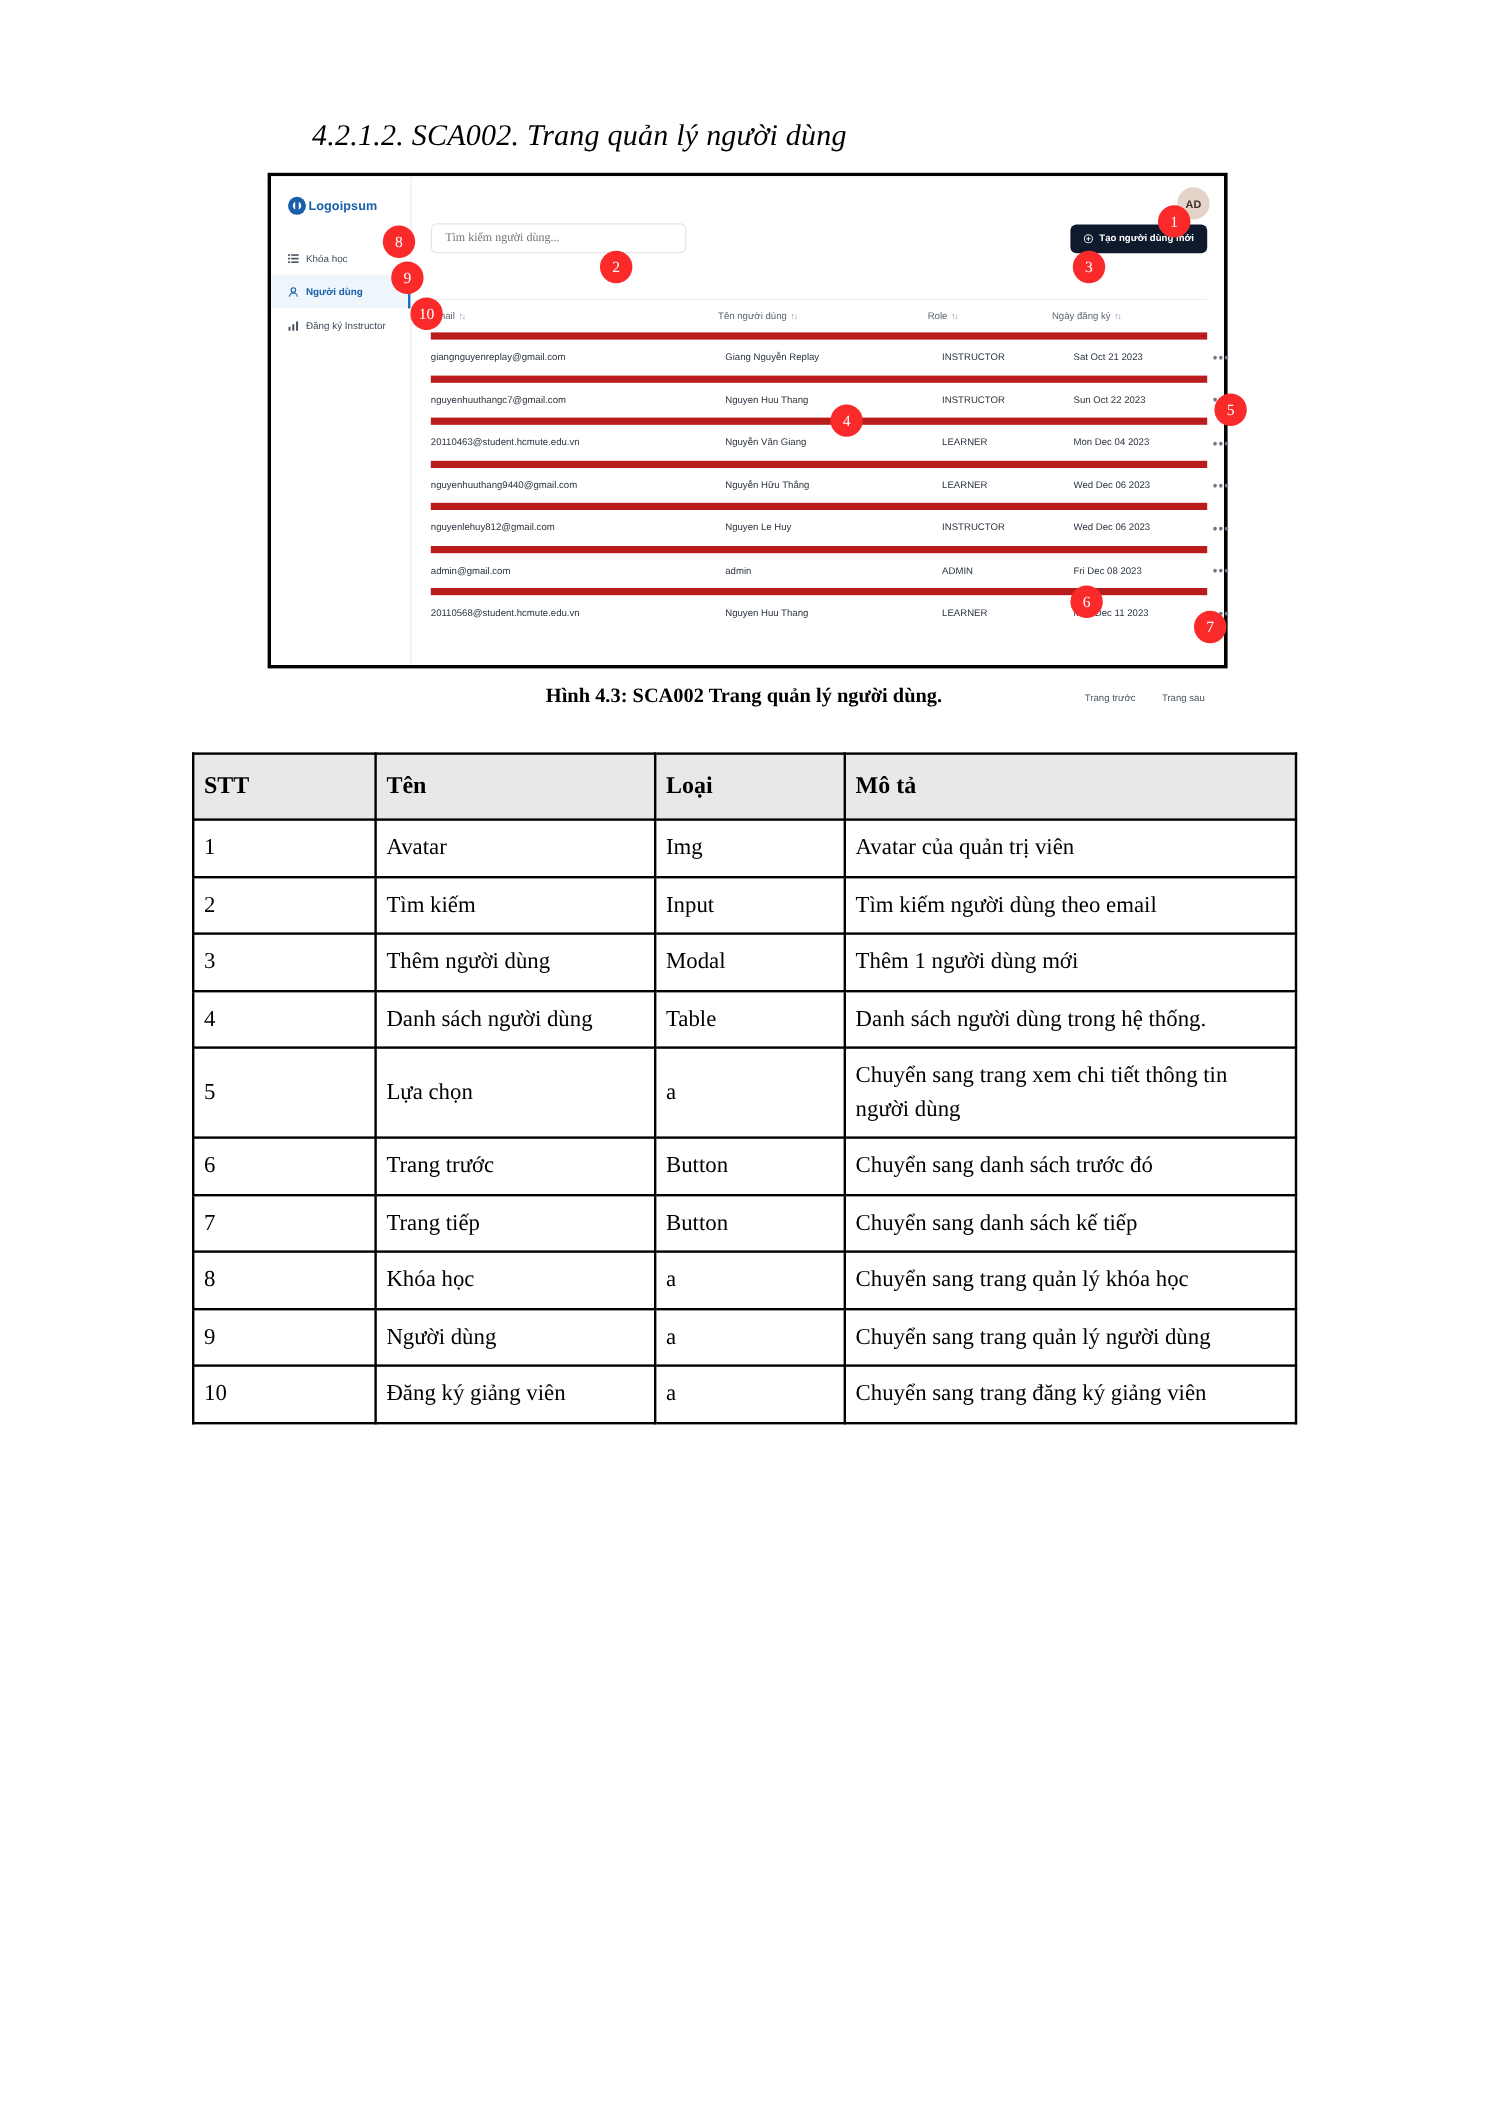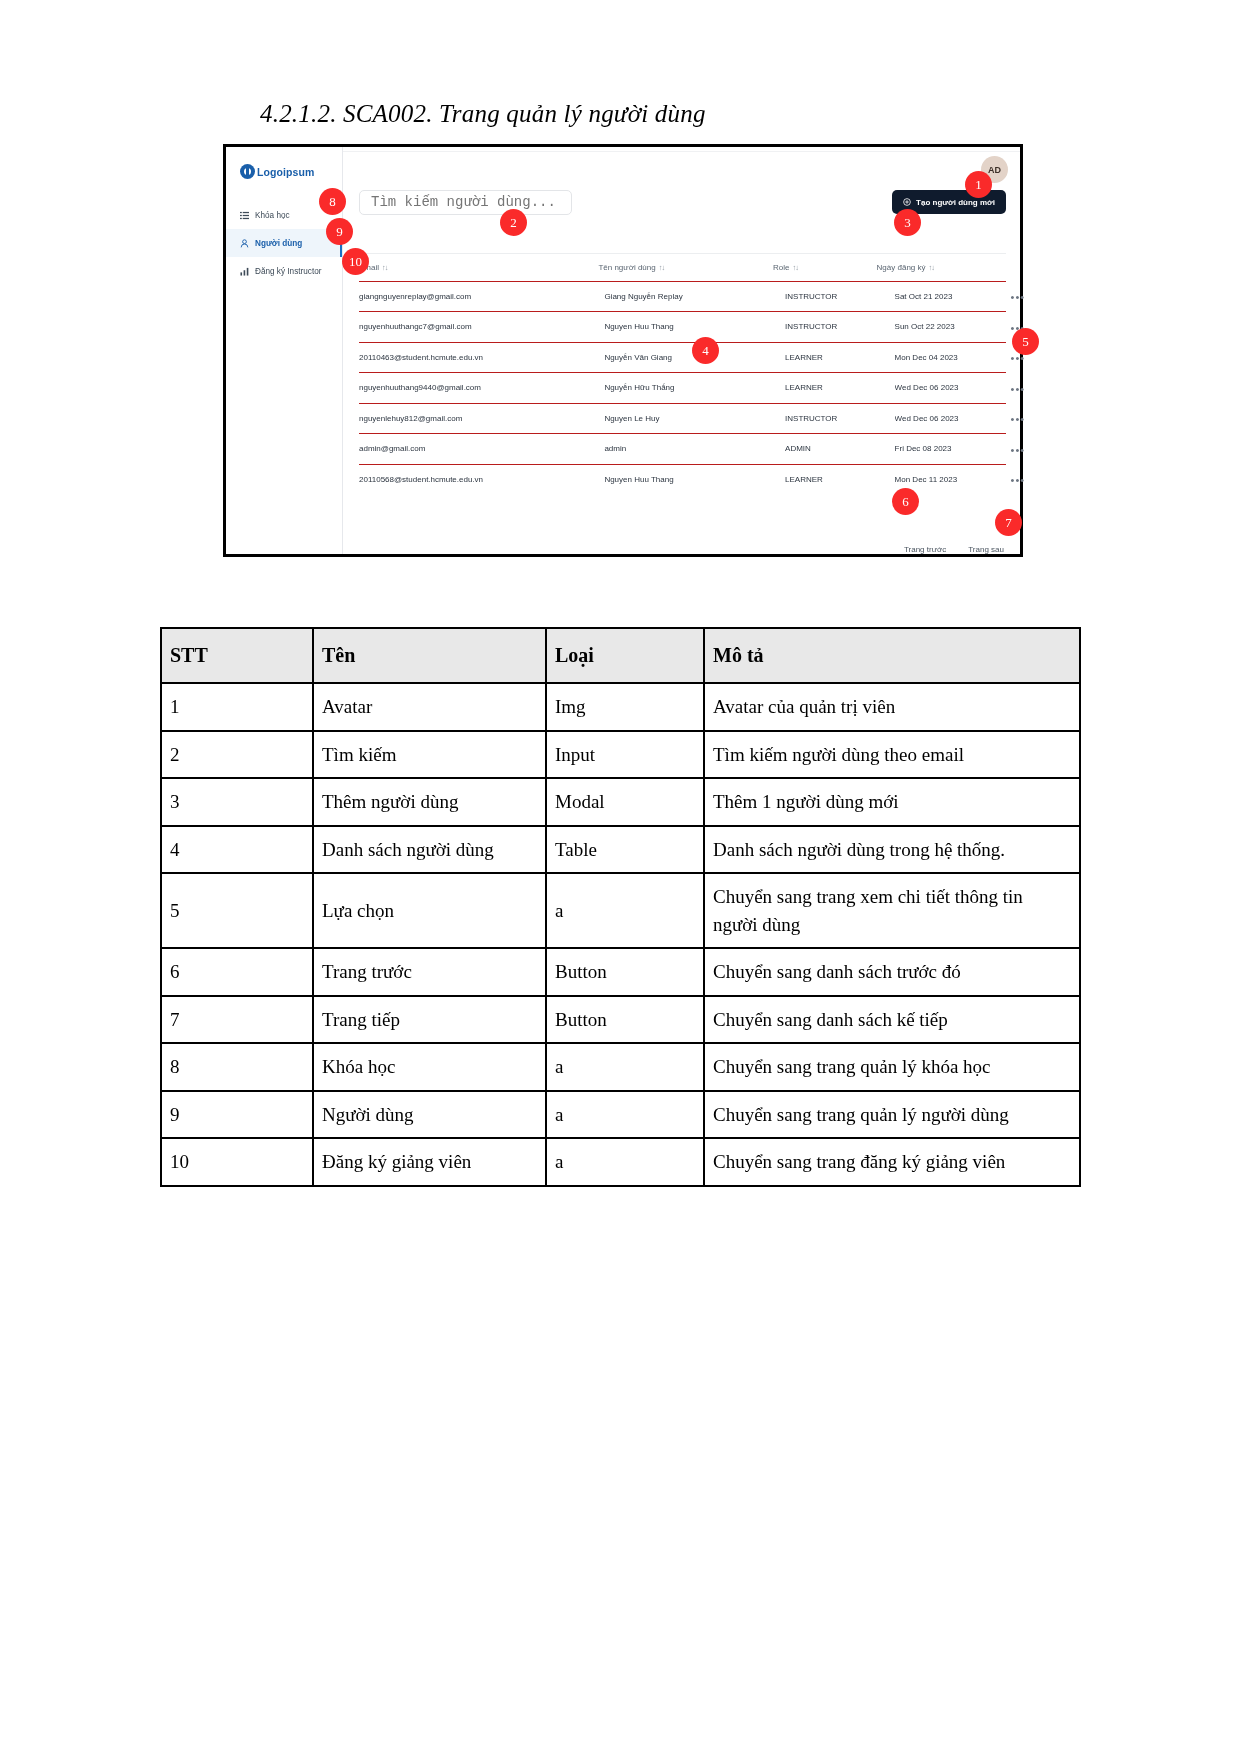--- a/index.html
+++ b/index.html
@@ -55,33 +55,33 @@
   }
   .toolbar{
     height:46px;display:flex;align-items:center;justify-content:space-between;
     padding:0 14px 0 16px;
   }
   .search{
     width:213px;height:25px;border:1px solid #e3e5e8;border-radius:5px;background:#fff;
     display:flex;align-items:center;padding:0 9px;box-sizing:border-box;
   }
   .search input{
-    border:0;outline:0;width:100%;font-family:Liberation Mono, monospace;
-    font-size:14px;color:#9aa1a9;background:transparent;
+    border:0;outline:0;width:100%;font-family:Liberation Serif, serif;
+    font-size:10px;color:#9aa1a9;background:transparent;
   }
   .btn-create{
     height:24px;background:#0f1b2d;color:#fff;border-radius:5px;
     display:flex;align-items:center;gap:5px;padding:0 11px;
     font-family:"Liberation Sans", sans-serif;font-size:8px;font-weight:bold;white-space:nowrap;
   }
   .plus-ico{width:8px;height:8px;display:block;}
 
   
   .table{margin:0 14px 0 16px;font-family:"Liberation Sans", sans-serif;}
-  .trow{display:flex;align-items:center;height:29.5px;border-top:1px solid #b91c1c;}
+  .trow{display:flex;align-items:center;height:29.5px;border-top:6px solid #b91c1c;}
   .thead .trow{border-top:1px solid #eceef0;height:27px;}
   .c-email{flex:0 0 37%;}
   .c-name{flex:0 0 27%;}
   .c-role{flex:0 0 16%;}
   .c-date{flex:0 0 17%;}
   .c-act{flex:1;text-align:right;}
   .th{font-size:8px;color:#5b6672;display:flex;align-items:center;gap:3px;}
   .sort-ico{font-size:7.5px;color:#8e97a1;letter-spacing:-1px;}
   .td{font-size:8px;color:#2c3540;white-space:nowrap;overflow:hidden;text-overflow:ellipsis;padding-right:6px;}
   .dots{color:#6d7682;font-size:11px;letter-spacing:1px;line-height:1;padding-right:4px;}
@@ -293,20 +293,21 @@
     <div class="badge" style="left:668px;top:62px;">3</div>
     <div class="badge" style="left:466px;top:190px;">4</div>
     <div class="badge" style="left:786px;top:181px;">5</div>
     <div class="badge" style="left:666px;top:341px;">6</div>
     <div class="badge" style="left:769px;top:362px;">7</div>
     <div class="badge" style="left:93px;top:41px;">8</div>
     <div class="badge" style="left:100px;top:71px;">9</div>
     <div class="badge" style="left:116px;top:101px;">10</div>
   </div>
 
+  <div class="cap cap1">Hình 4.3: SCA002 Trang quản lý người dùng.</div>
 
   <table class="desc">
     <thead>
       <tr>
         <th class="w-stt">STT</th>
         <th class="w-ten">Tên</th>
         <th class="w-loai">Loại</th>
         <th>Mô tả</th>
       </tr>
     </thead>

